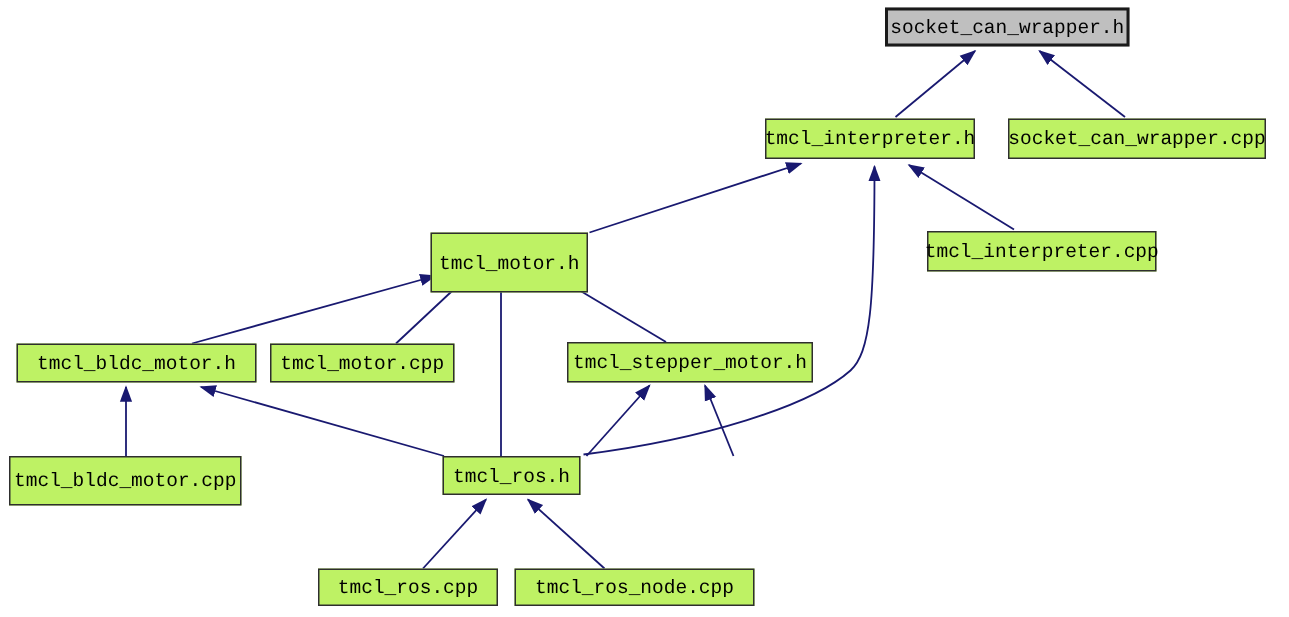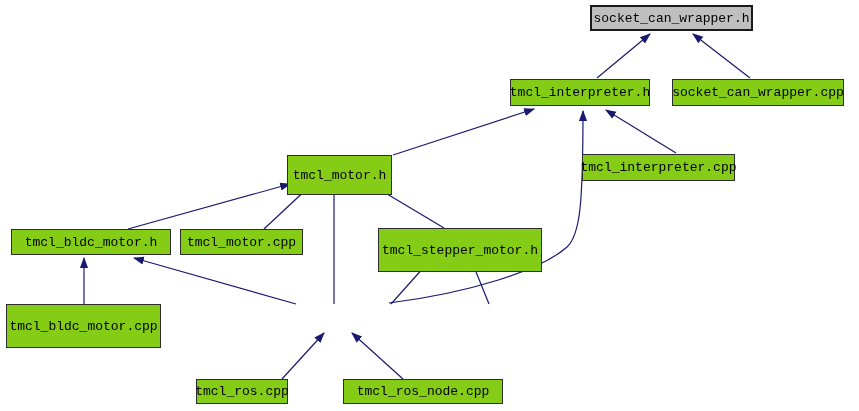--- a/index.html
+++ b/index.html
@@ -25,21 +25,21 @@
   }
   path.edge {
     stroke: #191970;
     stroke-width: 1.2;
     fill: none;
   }
   .node {
     position: absolute;
     box-sizing: border-box;
     border: 1px solid #2e2e2e;
-    background: #84cc16;
+    background: #bef264;
     color: #000000;
     font-size: 13px;
     line-height: 1;
     display: flex;
     align-items: center;
     justify-content: center;
     white-space: nowrap;
     cursor: pointer;
   }
   .node.highlight {
@@ -77,31 +77,32 @@
     <path class="edge" marker-end="url(#arrowhead)" d="M282,379 L324,333"></path>
     <path class="edge" marker-end="url(#arrowhead)" d="M403,379 L352,333"></path>
   </svg>
 
   <div class="node highlight" style="left:590px; top:5px;   width:163px; height:26px">socket_can_wrapper.h</div>
 
   <div class="node" style="left:510px; top:79px;  width:140px; height:27px">tmcl_interpreter.h</div>
 
   <div class="node" style="left:672px; top:79px;  width:172px; height:27px">socket_can_wrapper.cpp</div>
 
-  <div class="node" style="left:582px; top:154px; width:153px; height:27px">tmcl_interpreter.cpp</div>
+  <div class="node" style="left:618px; top:154px; width:153px; height:27px">tmcl_interpreter.cpp</div>
 
   <div class="node" style="left:287px; top:155px; width:105px; height:40px">tmcl_motor.h</div>
 
   <div class="node" style="left:11px;  top:229px; width:160px; height:26px">tmcl_bldc_motor.h</div>
 
   <div class="node" style="left:180px; top:229px; width:123px; height:26px">tmcl_motor.cpp</div>
 
-  <div class="node" style="left:378px; top:228px; width:164px; height:44px">tmcl_stepper_motor.h</div>
+  <div class="node" style="left:378px; top:228px; width:164px; height:27px">tmcl_stepper_motor.h</div>
 
-  <div class="node" style="left:6px;   top:304px; width:155px; height:44px">tmcl_bldc_motor.cpp</div>
+  <div class="node" style="left:6px;   top:304px; width:155px; height:33px">tmcl_bldc_motor.cpp</div>
+
+  <div class="node" style="left:295px; top:304px; width:92px;  height:26px">tmcl_ros.h</div>
 
 
-
-  <div class="node" style="left:196px; top:379px; width:92px; height:25px">tmcl_ros.cpp</div>
+  <div class="node" style="left:212px; top:379px; width:120px; height:25px">tmcl_ros.cpp</div>
 
   <div class="node" style="left:343px; top:379px; width:160px; height:25px">tmcl_ros_node.cpp</div>
 
 </div>
 
 </body></html>

